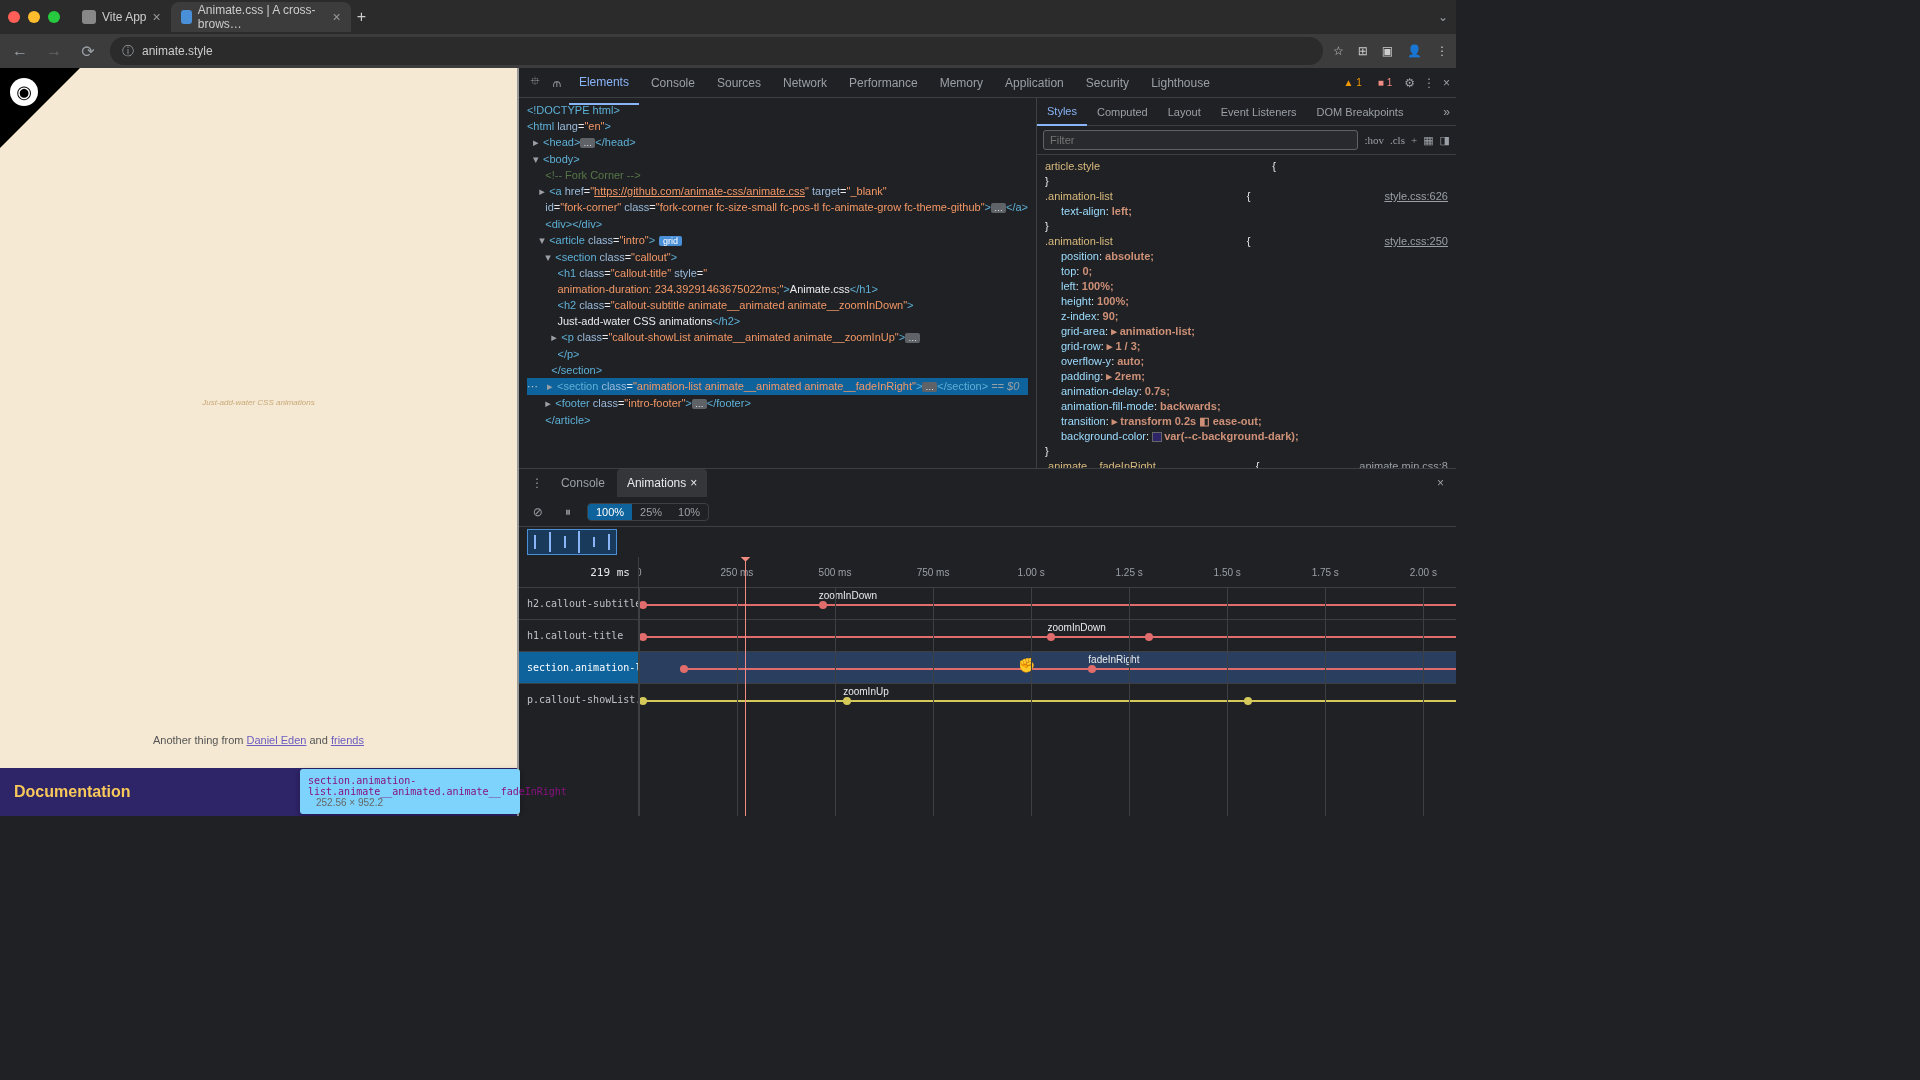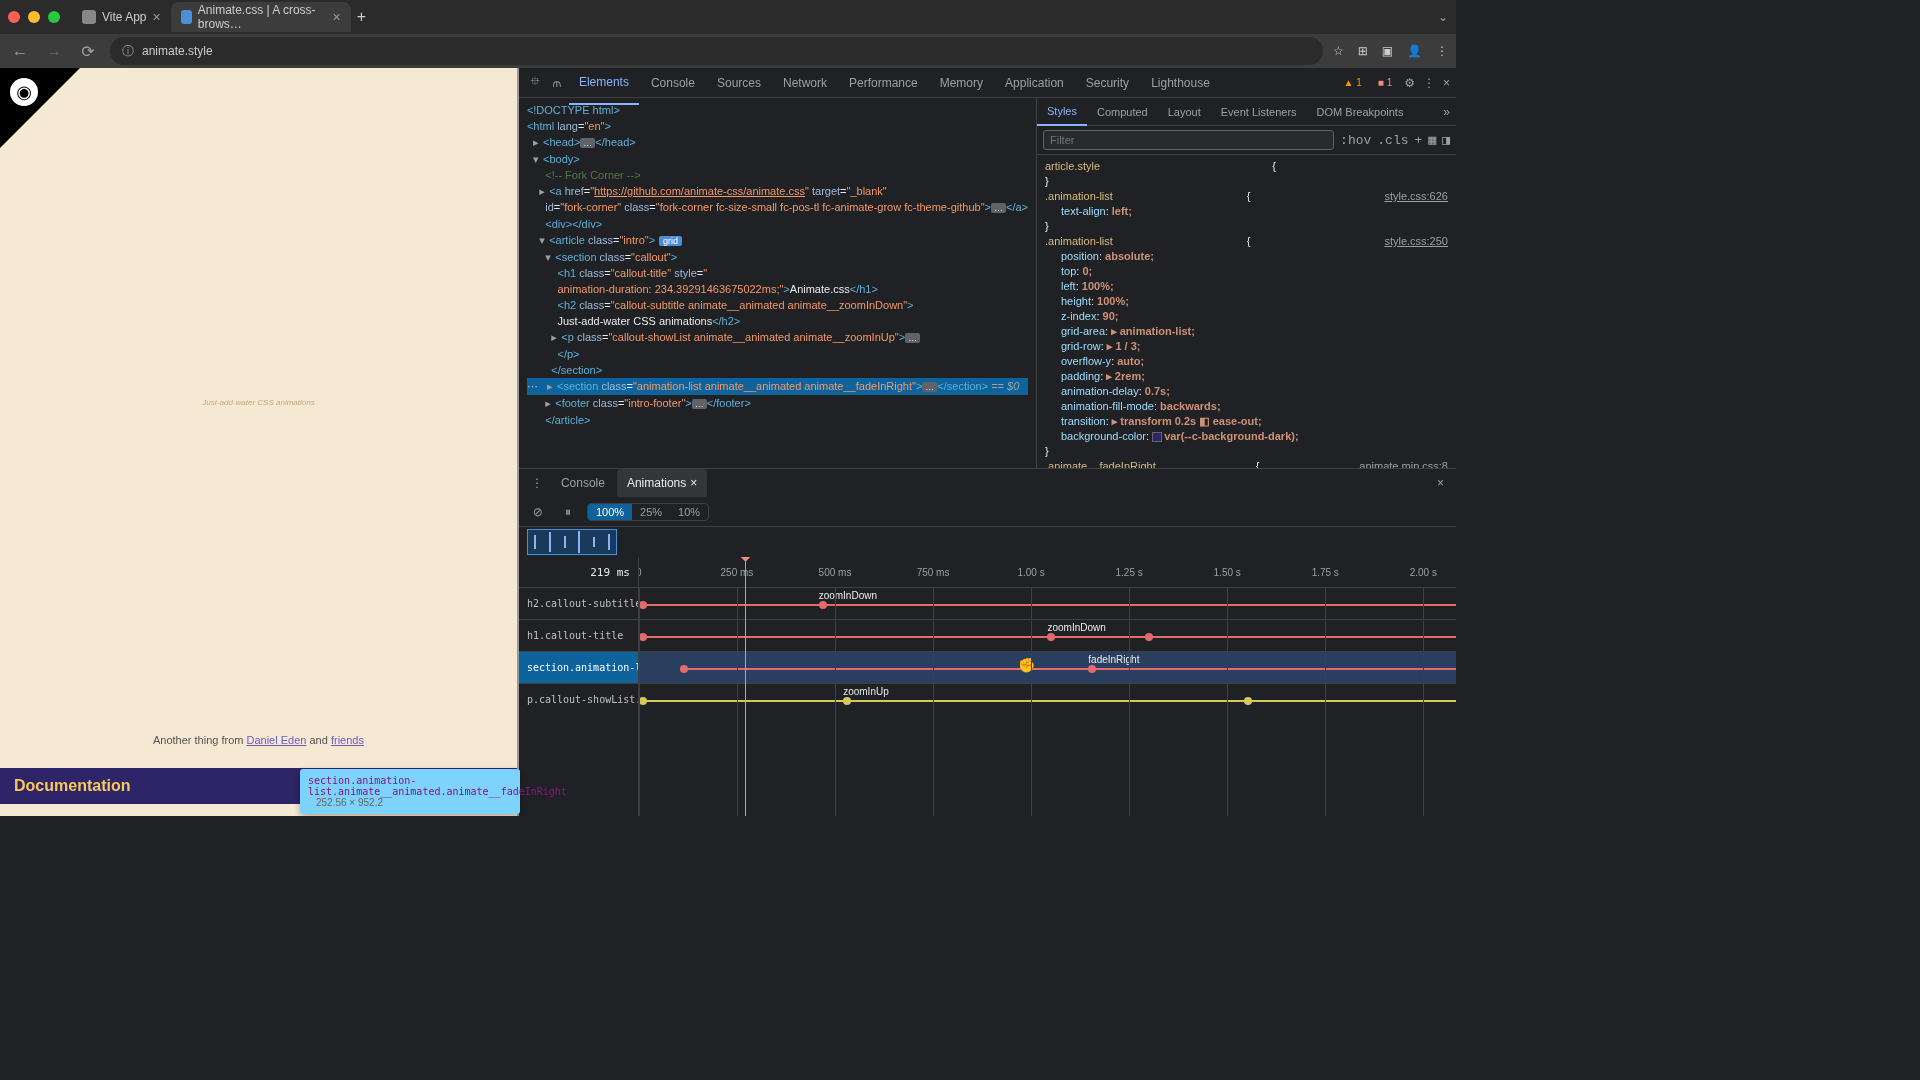--- a/index.html
+++ b/index.html
@@ -26,21 +26,21 @@
 .right-icons { display: flex; gap: 14px; color: #ccc; align-items: center; }
 
 
 .main-split { display: flex; height: calc(816px - 68px); }
 .page-preview { width: 528px; background: #f5e9d3; position: relative; border-right: 2px solid #999; }
 .github-corner { position: absolute; top: 0; left: 0; width: 80px; height: 80px; background: #000; clip-path: polygon(0 0, 100% 0, 0 100%); }
 .github-icon { position: absolute; top: 10px; left: 10px; width: 28px; height: 28px; background: #fff; border-radius: 50%; display:flex; align-items:center; justify-content:center; color:#000; font-size:18px; }
 .callout-subtitle { position: absolute; top: 330px; left: 50%; transform: translateX(-50%); color: #c9a878; font-size: 8px; font-style: italic; }
 .footer-text { position: absolute; bottom: 70px; left: 50%; transform: translateX(-50%); color: #555; font-size: 11px; }
 .footer-text a { color: #6b5cc0; text-decoration: underline; }
-.doc-bar { position: absolute; bottom: 12px; left: 0; right: 0; height: 36px; background: #2e2468; color: #f8c95a; font-weight: bold; display: flex; align-items: center; padding: 0 14px; font-size: 16px; }
+.doc-bar { position: absolute; bottom: 0; left: 0; right: 0; height: 48px; background: #2e2468; color: #f8c95a; font-weight: bold; display: flex; align-items: center; padding: 0 14px; font-size: 16px; }
 .tooltip-box { position: absolute; bottom: 2px; left: 300px; background: #7dd3fc; color: #333; font-size: 10px; padding: 6px 8px; border-radius: 3px; box-shadow: 0 2px 6px rgba(0,0,0,0.3); width: 220px; }
 .tooltip-box .sel { color: #881280; font-family: monospace; }
 .tooltip-box .dim { color: #666; margin-left: 8px; }
 
 
 .devtools { flex: 1; display: flex; flex-direction: column; background: #202124; }
 .dt-tabs { display: flex; align-items: center; height: 30px; border-bottom: 1px solid #3c4043; padding: 0 6px; gap: 2px; }
 .dt-tab { padding: 0 10px; height: 45px; display: flex; align-items: center; color: #9aa0a6; font-size: 12px; }
 .dt-tab.active { color: #8ab4f8; border-bottom: 2px solid #8ab4f8; }
 .dt-tab-icon { width: 20px; color: #9aa0a6; display:flex; align-items:center; justify-content:center; }
@@ -66,21 +66,21 @@
 .breadcrumb-bar .crumb { color: #bdc1c6; }
 .breadcrumb-bar .crumb.active { background: #0e639c; padding: 1px 6px; border-radius: 3px; color: #fff; }
 
 .styles-panel { width: 420px; border-left: 1px solid #3c4043; display: flex; flex-direction: column; }
 .styles-tabs { display: flex; height: 28px; border-bottom: 1px solid #3c4043; align-items: center; }
 .styles-tab { padding: 0 10px; color: #9aa0a6; font-size: 11px; height: 28px; display: flex; align-items: center; }
 .styles-tab.active { color: #8ab4f8; border-bottom: 2px solid #8ab4f8; }
 .styles-tabs-more { margin-left: auto; padding: 0 6px; color: #9aa0a6; }
 .styles-filter-row { display: flex; align-items: center; padding: 4px 6px; gap: 6px; border-bottom: 1px solid #3c4043; }
 .styles-filter { flex: 1; background: #292a2d; border: 1px solid #5f6368; border-radius: 3px; height: 20px; padding: 0 6px; color: #e8eaed; font-size: 11px; }
-.styles-filter-btn { color: #9aa0a6; font-size: 13px; font-family: Liberation Mono, monospace; }
+.styles-filter-btn { color: #9aa0a6; font-size: 11px; font-family: Liberation Serif, serif; }
 .styles-body { flex: 1; font-family: Menlo, monospace; font-size: 11px; padding: 4px 8px; overflow: auto; line-height: 15px; }
 .rule-head { display: flex; justify-content: space-between; }
 .rule-source { color: #9aa0a6; text-decoration: underline; }
 .selector { color: #d7ba7d; }
 .prop { color: #9cdcfe; margin-left: 16px; }
 .propval { color: #ce9178; font-weight: bold; }
 .colorswatch { display: inline-block; width: 10px; height: 10px; border: 1px solid #666; vertical-align: middle; margin-right: 2px; }
 
 
 .drawer { flex: 1; border-top: 1px solid #3c4043; display: flex; flex-direction: column; }

